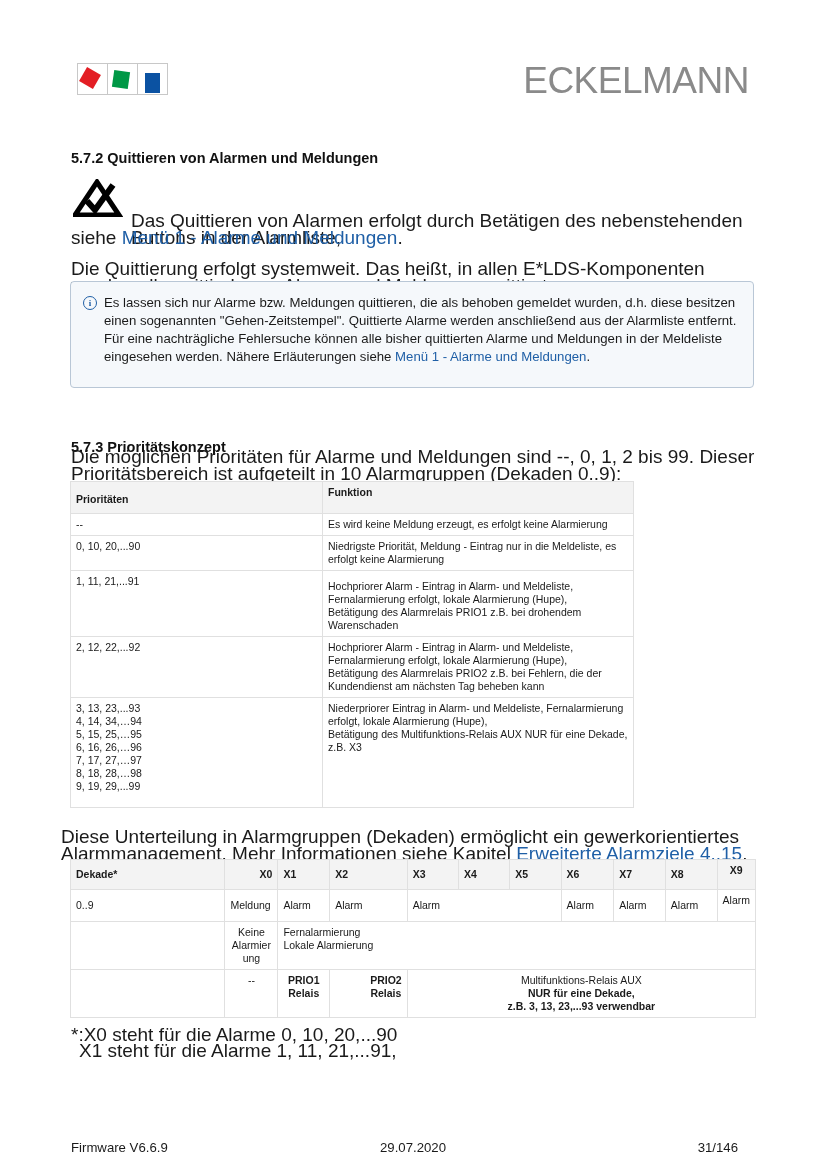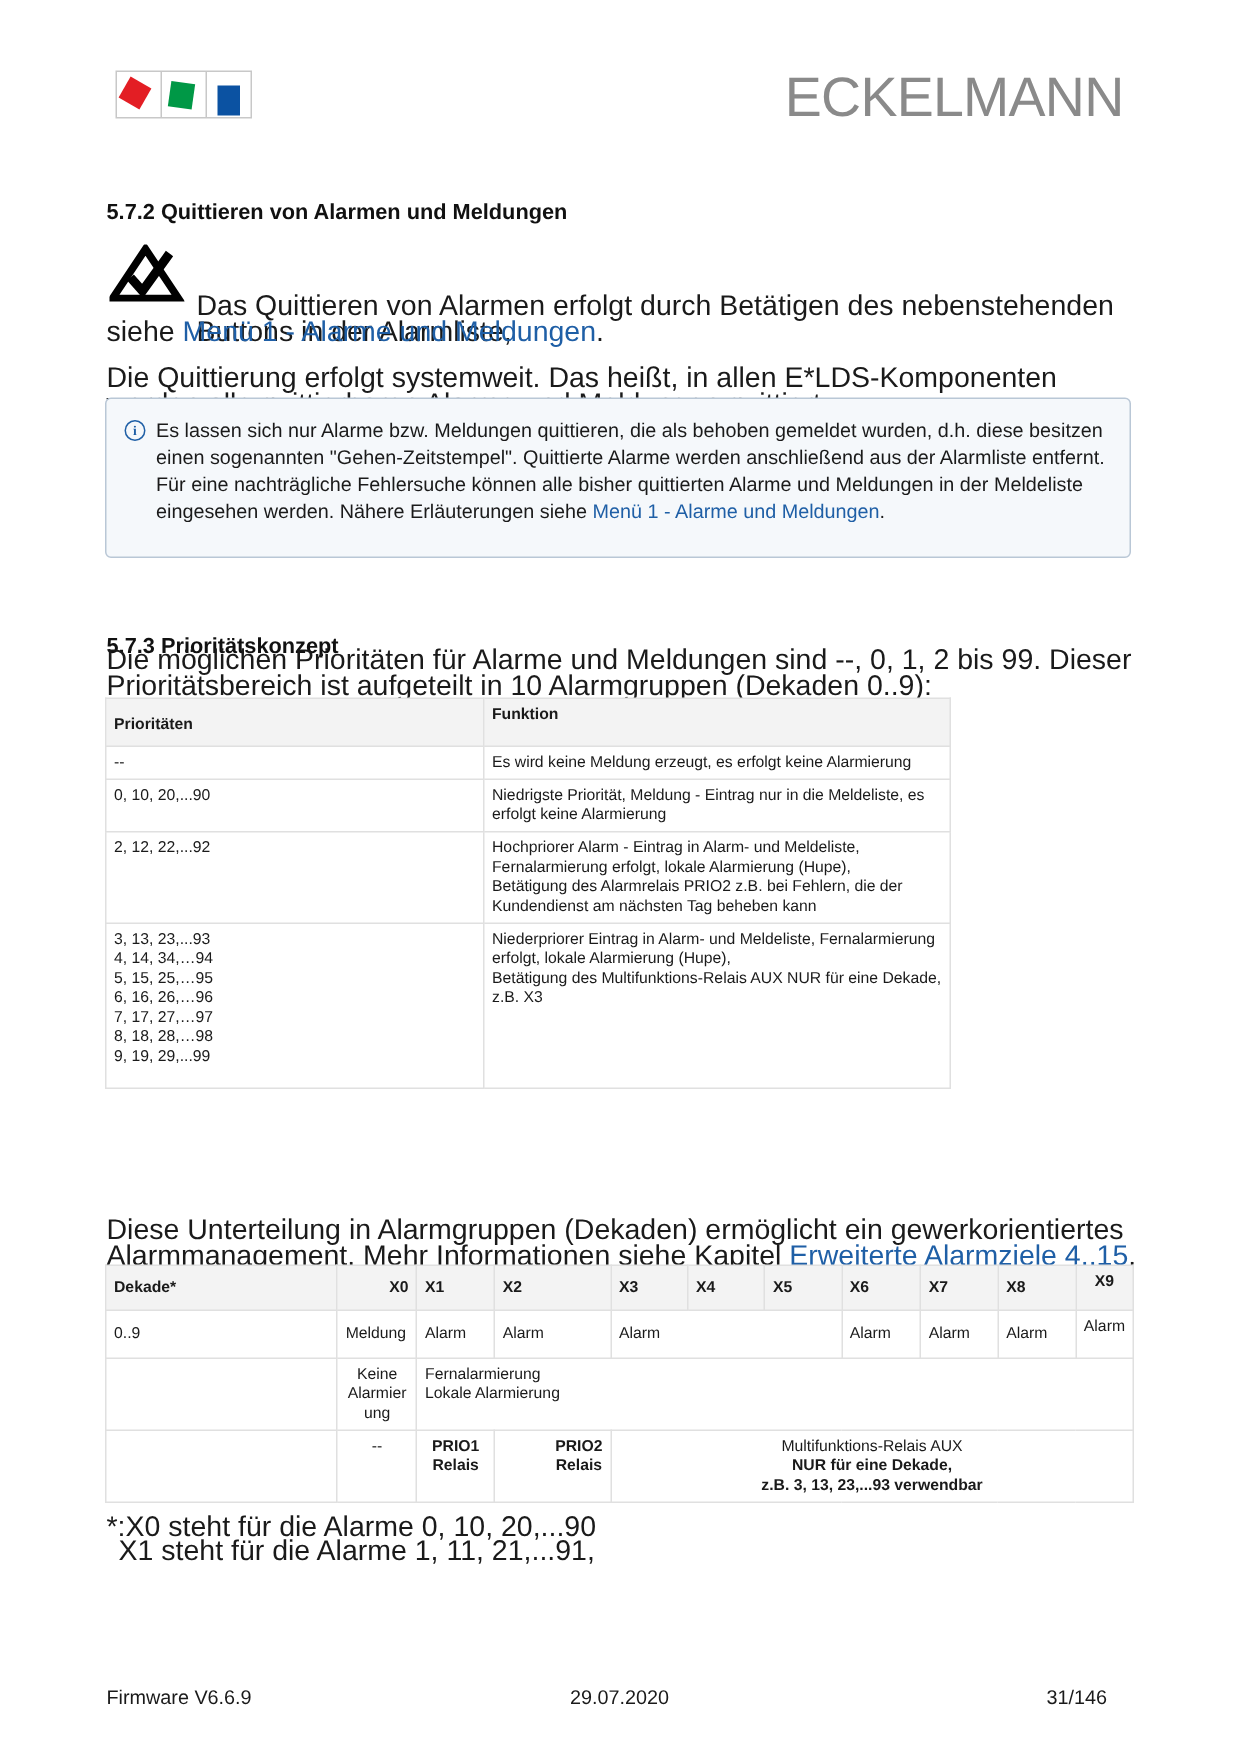--- a/index.html
+++ b/index.html
@@ -1,17 +1,17 @@
 <!DOCTYPE html>
 <html><head>
 <meta charset="utf-8">
 <style>
   html, body { margin:0; padding:0; background:#ffffff; }
   body { width:827px; height:1169px; position:relative; font-family:"Liberation Sans", sans-serif; color:#1a1a1a; overflow:hidden; }
-  .abs { position:absolute; }
+  .abs { position:absolute;margin-top:16px; }
   .logo-box { left:77px; top:47px; width:89px; height:30px; border:1px solid #c8c8c8; display:flex; }
   .logo-cell { flex:1; border-right:1px solid #c8c8c8; position:relative; }
   .logo-cell:last-child { border-right:none; }
   .sq-red { position:absolute; left:4px; top:6px; width:16px; height:16px; background:#e31e24; transform:rotate(30deg); }
   .sq-green { position:absolute; left:5px; top:7px; width:16px; height:17px; background:#009846; transform:rotate(8deg); }
   .sq-blue { position:absolute; left:7px; top:9px; width:15px; height:20px; background:#0b52a2; }
   .brand { right:78px; top:44px; font-size:37px; letter-spacing:-0.5px; color:#8a8a8a; font-weight:300; font-family:"Liberation Sans", sans-serif; }
   h2 { margin:0; font-size:14.5px; font-weight:bold; color:#111; }
   p { margin:0; font-size:19px; line-height:17px; }
   a.link { color:#1f5fa6; text-decoration:none; }
@@ -75,20 +75,27 @@
     <th>Funktion</th>
   </tr>
   <tr>
     <td>--</td>
     <td>Es wird keine Meldung erzeugt, es erfolgt keine Alarmierung</td>
   </tr>
   <tr>
     <td>0, 10, 20,...90</td>
     <td>Niedrigste Priorität, Meldung - Eintrag nur in die Meldeliste, es erfolgt keine Alarmierung</td>
   </tr>
+  <tr style="height:58px;">
+    <td>1, 11, 21,...91</td>
+    <td style="padding-top:9px;">
+      <div>Hochpriorer Alarm - Eintrag in Alarm- und Meldeliste, Fernalarmierung erfolgt, lokale Alarmierung (Hupe),</div>
+      <div>Betätigung des Alarmrelais PRIO1 z.B. bei drohendem Warenschaden</div>
+    </td>
+  </tr>
   <tr style="height:60px;">
     <td>2, 12, 22,...92</td>
     <td>
       <div>Hochpriorer Alarm - Eintrag in Alarm- und Meldeliste, Fernalarmierung erfolgt, lokale Alarmierung (Hupe),</div>
       <div>Betätigung des Alarmrelais PRIO2 z.B. bei Fehlern, die der Kundendienst am nächsten Tag beheben kann</div>
     </td>
   </tr>
   <tr style="height:110px;">
     <td style="padding-top:4px;">
       <div>3, 13, 23,...93</div>
@@ -100,21 +107,21 @@
       <div>9, 19, 29,...99</div>
     </td>
     <td>
       <div>Niederpriorer Eintrag in Alarm- und Meldeliste, Fernalarmierung erfolgt, lokale Alarmierung (Hupe),</div>
       <div>Betätigung des Multifunktions-Relais AUX NUR für eine Dekade, z.B. X3</div>
     </td>
   </tr>
 </tbody>
   </table>
 
-<p class="abs" style="left:71px; top:812px; width:690px;"><span>Diese Unterteilung in Alarmgruppen (Dekaden) ermöglicht ein gewerkorientiertes Alarmmanagement. Mehr Informationen siehe Kapitel </span><a class="link">Erweiterte Alarmziele 4..15</a><span>.</span></p>
+<p class="abs" style="left:61px; top:812px; width:690px;"><span>Diese Unterteilung in Alarmgruppen (Dekaden) ermöglicht ein gewerkorientiertes Alarmmanagement. Mehr Informationen siehe Kapitel </span><a class="link">Erweiterte Alarmziele 4..15</a><span>.</span></p>
 
 <table class="abs t2">
   <colgroup>
     <col style="width:157px">
       <col style="width:53px">
       <col style="width:52px">
       <col style="width:52px">
       <col style="width:52px">
       <col style="width:52px">
       <col style="width:52px">

